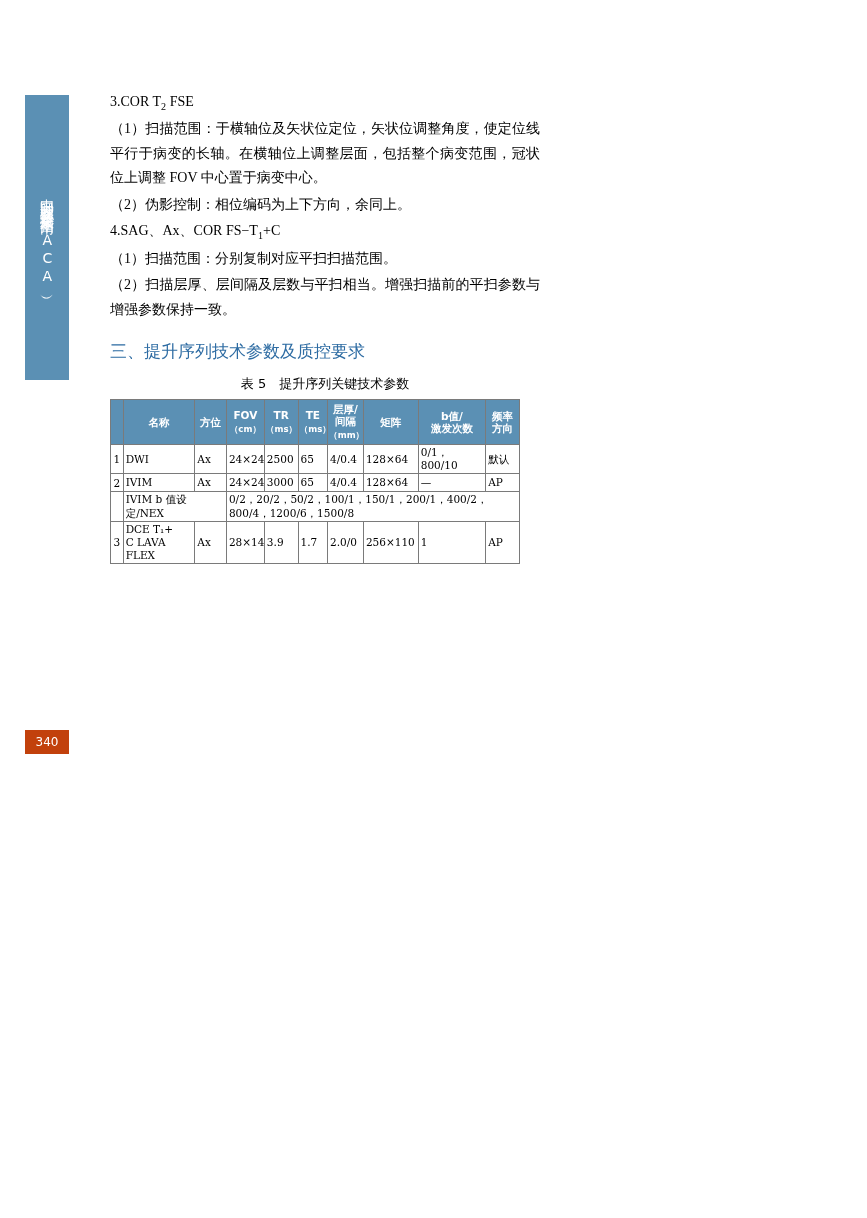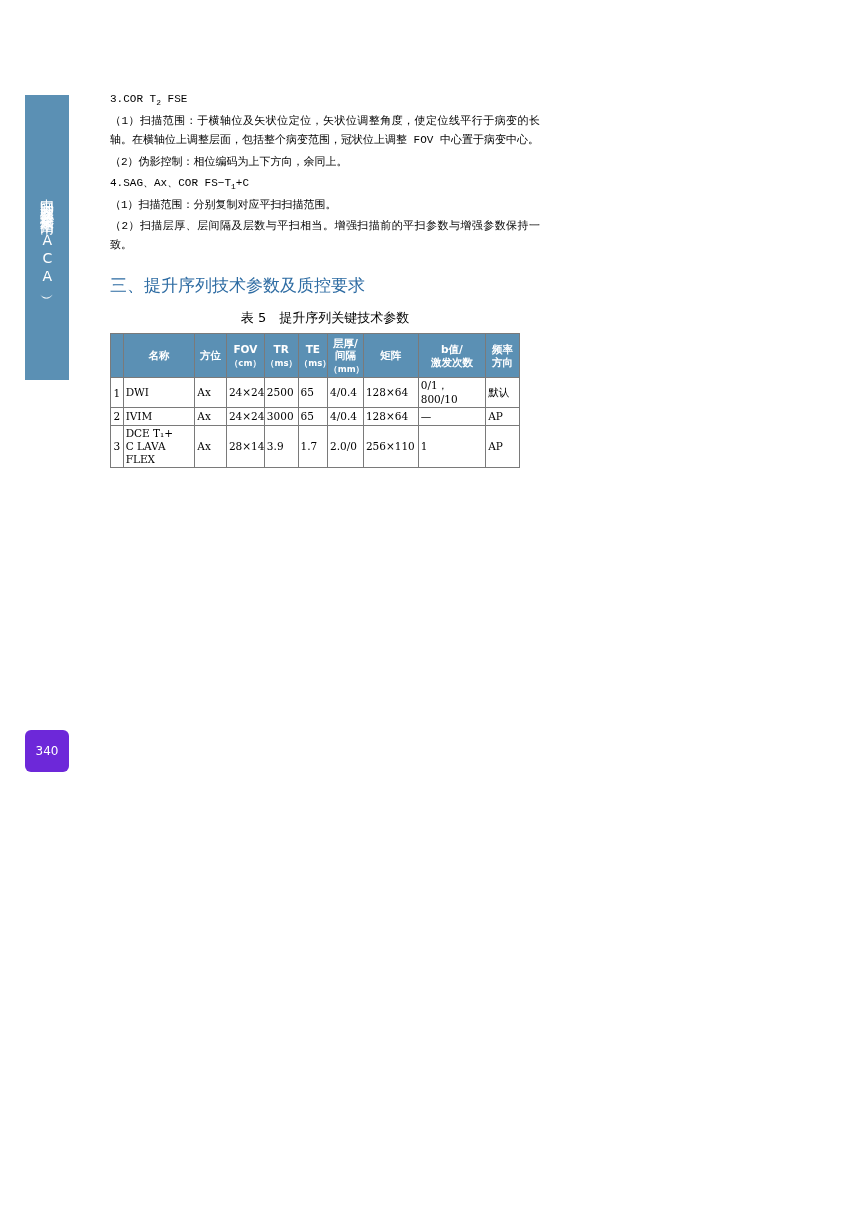--- a/index.html
+++ b/index.html
@@ -34,45 +34,44 @@
     letter-spacing: 2px;
     font-family: "DejaVu Sans", "Liberation Sans", sans-serif;
     line-height: 1.2;
   }
 
   #page-number-badge {
     position: absolute;
     left: 25px;
     top: 730px;
     width: 44px;
-    height: 42px;
-    background: #6d28d9;
+    height: 24px;
+    background: #c2410c;
     color: #ffffff;
     display: flex;
     align-items: center;
     justify-content: center;
     font-size: 12px;
     font-family: "DejaVu Sans", "Liberation Sans", sans-serif;
-    border-radius: 6px;
   }
 
   
   #content {
     position: absolute;
     left: 110px;
     top: 90px;
     width: 430px;
   }
 
   p.body-text {
     margin: 0 0 2px 0;
-    font-size: 11px;
+    font-size: 14px;
     line-height: 1.75;
     text-align: justify;
-    font-family: Liberation Mono, monospace;
+    font-family: Liberation Serif, serif;
   }
 
   .sub {
     font-size: 0.72em;
     vertical-align: sub;
   }
 
   
   h2.section-heading {
     color: #2e6ca3;
@@ -209,20 +208,25 @@
           <td class="wrap">Ax</td>
           <td class="wrap">24×24</td>
           <td class="wrap">3000</td>
           <td class="wrap">65</td>
           <td class="wrap">4/0.4</td>
           <td class="wrap">128×64</td>
           <td class="wrap">—</td>
           <td class="wrap">AP</td>
         </tr>
         <tr>
+          <td class="idx"></td>
+          <td colspan="2" class="wrap">IVIM b 值设定/NEX</td>
+          <td colspan="7" class="wrap">0/2，20/2，50/2，100/1，150/1，200/1，400/2，800/4，1200/6，1500/8</td>
+        </tr>
+        <tr>
           <td class="idx">3</td>
           <td class="wrap">DCE T₁+<br>C LAVA FLEX</td>
           <td class="wrap">Ax</td>
           <td class="wrap">28×14</td>
           <td class="wrap">3.9</td>
           <td class="wrap">1.7</td>
           <td class="wrap">2.0/0</td>
           <td class="wrap">256×110</td>
           <td class="wrap">1</td>
           <td class="wrap">AP</td>

